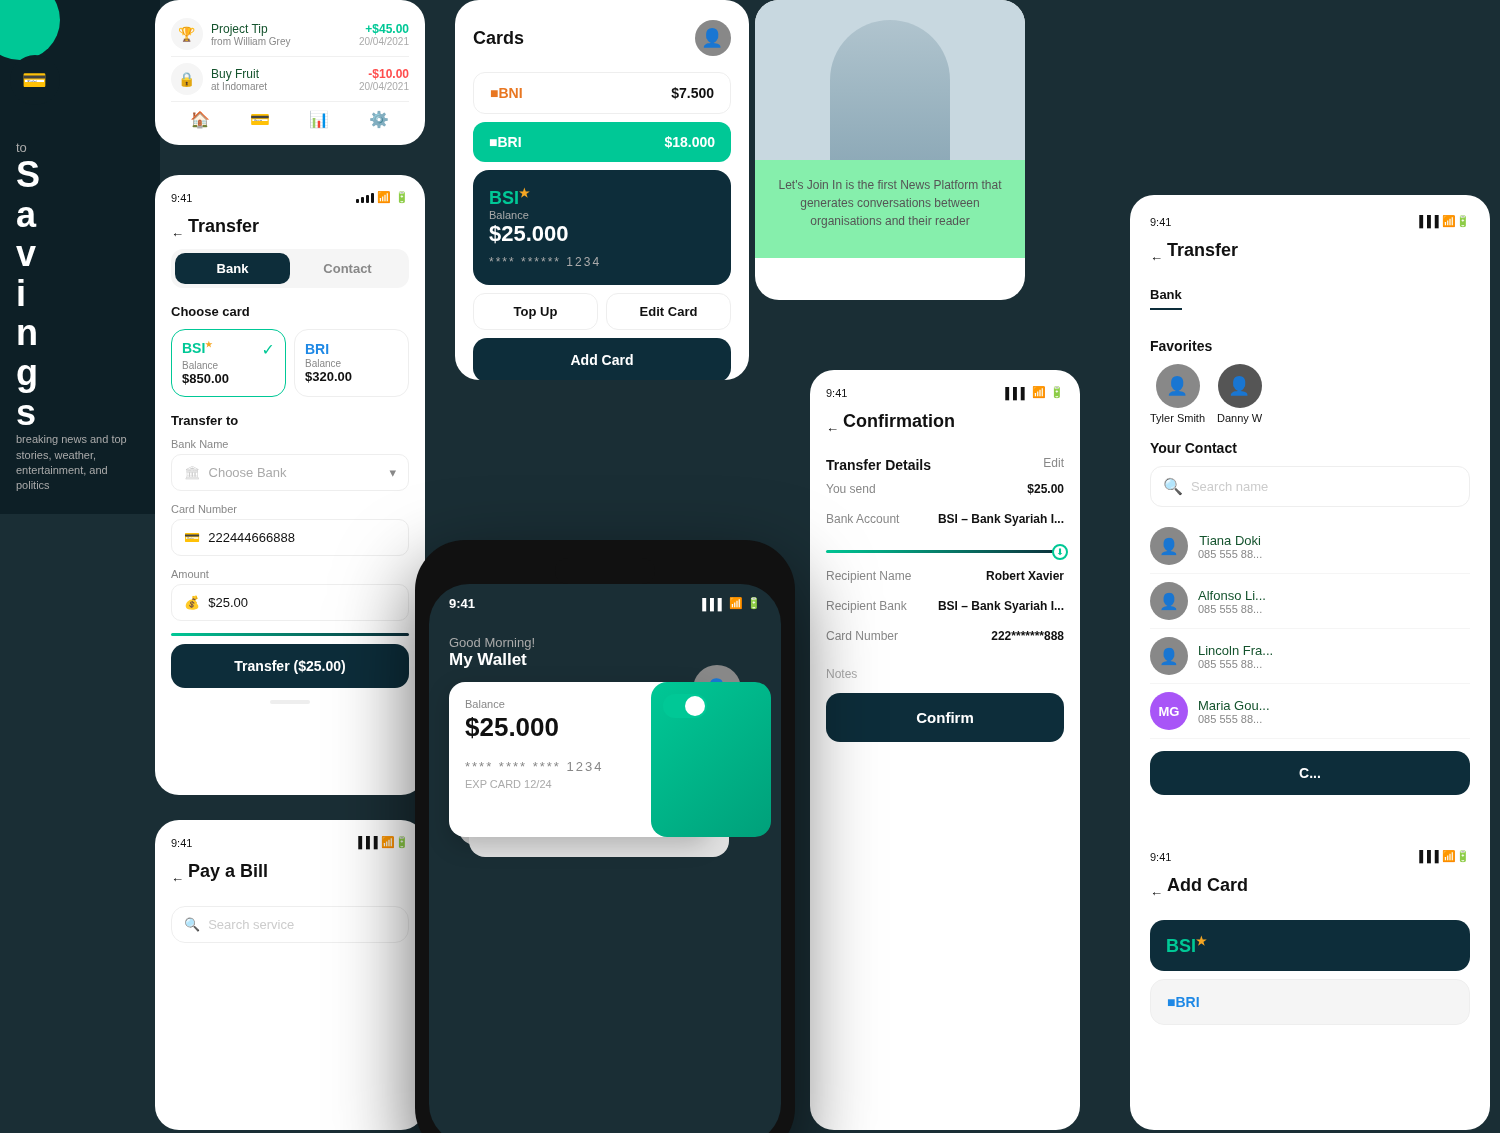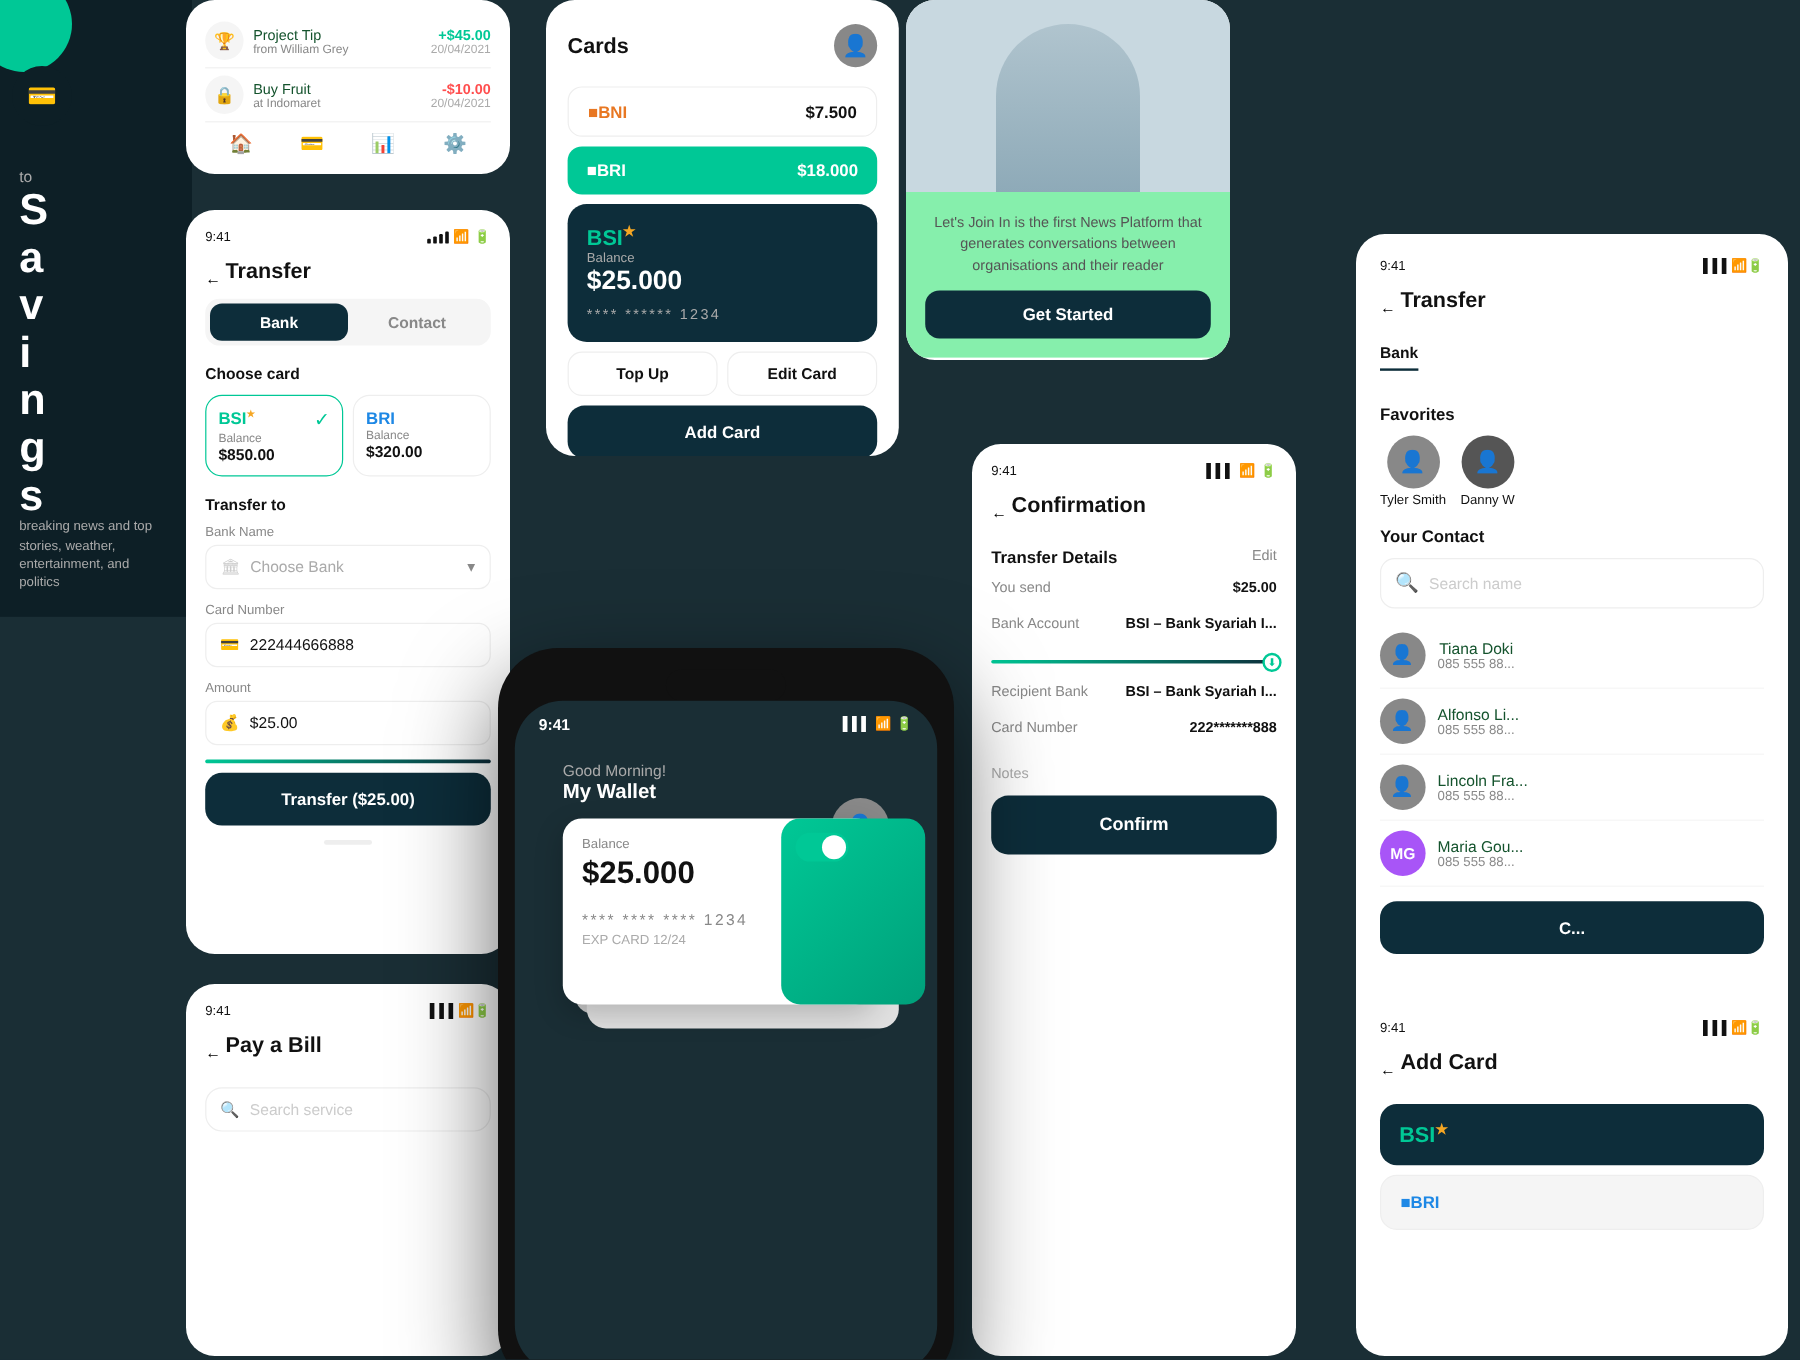--- a/index.html
+++ b/index.html
@@ -76,21 +76,20 @@
       padding: 12px 20px 8px;
       color: white;
       font-size: 13px;
       font-weight: 600;
     }
     .status-icons { display: flex; gap: 4px; align-items: center; }
 
     .phone-content {
       padding: 16px 20px;
       color: white;
-      margin-left: 20px;
     }
     .phone-greeting { font-size: 13px; color: #aaa; }
     .phone-name { font-size: 24px; font-weight: 800; margin-bottom: 16px; }
     .phone-avatar {
       width: 48px; height: 48px;
       border-radius: 50%;
       background: #555;
       position: absolute;
       right: 20px;
       top: 50px;
@@ -640,21 +639,20 @@
   </div>
   <button class="add-card-btn">Add Card</button>
 </div>
 
 <div class="ui-card card-promo">
   <div class="promo-img-area">
     <div class="promo-person"></div>
   </div>
   <div class="promo-body">
     <div class="promo-text">Let's Join In is the first News Platform that generates conversations between organisations and their reader</div>
-    <button class="promo-btn">Get Started</button>
   </div>
 </div>
 
 <div class="ui-card card-transfer">
   <div class="screen-status-bar">
     <span>9:41</span>
     <div class="status-icons">
       <div class="signal-bars">
         <div class="signal-bar" style="height:4px;"></div>
         <div class="signal-bar" style="height:6px;"></div>
@@ -741,20 +739,24 @@
     </div>
     <div class="conf-row">
       <span class="conf-label">Bank Account</span>
       <span class="conf-value">BSI – Bank Syariah I...</span>
     </div>
   </div>
   <div class="divider-line">
     <div class="divider-circle">⬇</div>
   </div>
   <div class="conf-section">
+    <div class="conf-row">
+      <span class="conf-label">Recipient Name</span>
+      <span class="conf-value">Robert Xavier</span>
+    </div>
     <div class="conf-row">
       <span class="conf-label">Recipient Bank</span>
       <span class="conf-value">BSI – Bank Syariah I...</span>
     </div>
     <div class="conf-row">
       <span class="conf-label">Card Number</span>
       <span class="conf-value">222*******888</span>
     </div>
   </div>
   <div class="notes-label">Notes</div>

